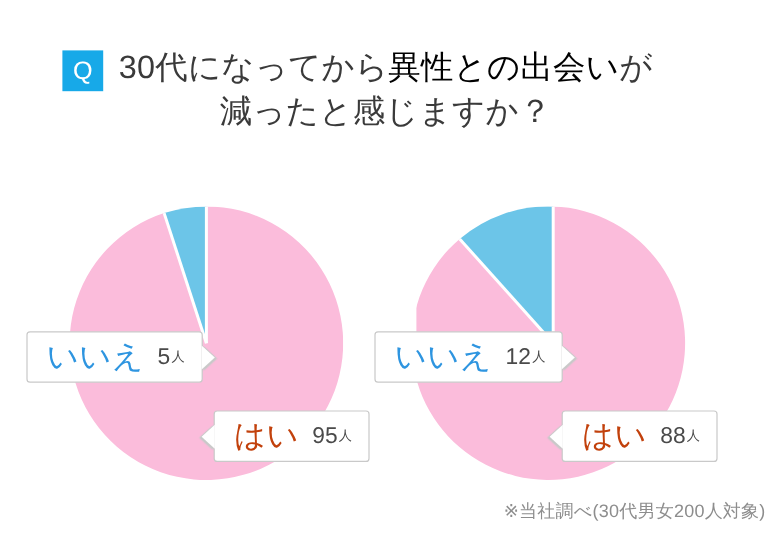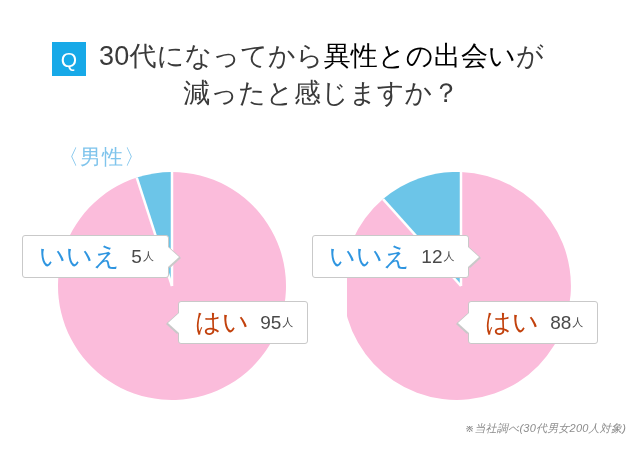--- a/index.html
+++ b/index.html
@@ -38,20 +38,21 @@
   .pie-wrap.male{left:58px;top:172px;}
   .pie-wrap.female{left:347px;top:172px;}
   .pie-svg{display:block;}
 
   
   .callout{
     position:absolute;background:#ffffff;border:1px solid #c9c9c9;
     border-radius:3px;box-sizing:border-box;
     display:flex;align-items:center;white-space:nowrap;
     padding:7px 14px 8px 16px;
+    margin-top:41px;
   }
   .callout .ans{font-size:26px;line-height:1;letter-spacing:0.5px;}
   .callout .ans.no{color:#2E95E0;}
   .callout .ans.yes{color:#c2410c;}
   .callout .num{font-size:19px;color:#4a4a4a;margin-left:11px;line-height:1;}
   .callout .unit{font-size:11px;color:#4a4a4a;margin-left:1px;}
 
   
   .ptr{position:absolute;width:0;height:0;}
   .ptr-r{
@@ -67,40 +68,39 @@
     filter:drop-shadow(-1px 0 0 #c9c9c9) drop-shadow(-1px 1px 0 #c9c9c9);
   }
 
   .c-male-no{left:22px;top:235px;}
   .c-male-yes{left:178px;top:301px;}
   .c-female-no{left:312px;top:235px;}
   .c-female-yes{left:468px;top:301px;}
 
   
   .footnote{
-    position:absolute;right:16px;bottom:14px;
-    font-size:11px;color:#8d8d8d;letter-spacing:0.2px;white-space:nowrap;font-style:italic;
+    position:absolute;right:4px;bottom:14px;
+    font-size:15px;color:#8d8d8d;letter-spacing:0.2px;white-space:nowrap;
   }
 </style>
 </head>
 <body>
 
 <div id="stage">
 
   <div class="title-block">
     <div class="title-row">
       <div class="q-badge">Q</div>
       <div class="title-text">
         <div class="title-line"><span>30代になってから</span><span class="hl">異性との出会い</span><span>が</span></div>
         <div class="title-line l2">減ったと感じますか？</div>
       </div>
     </div>
   </div>
 
-  <div class="gender-label male">〈男性〉</div>
 
   <div class="pie-wrap male">
     <svg class="pie-svg" width="228" height="228" viewBox="0 0 228 228">
 
       <path fill="#FBBCDB" d="M114,114 L114,0 A114,114 0 1 1 78.77,5.58 Z"></path>
 
       <path fill="#6CC5E8" d="M114,114 L78.77,5.58 A114,114 0 0 1 114,0 Z"></path>
 
       <line x1="114" y1="114" x2="114" y2="0" stroke="#ffffff" stroke-width="2.5"></line>
       <line x1="114" y1="114" x2="78.77" y2="5.58" stroke="#ffffff" stroke-width="2.5"></line>

